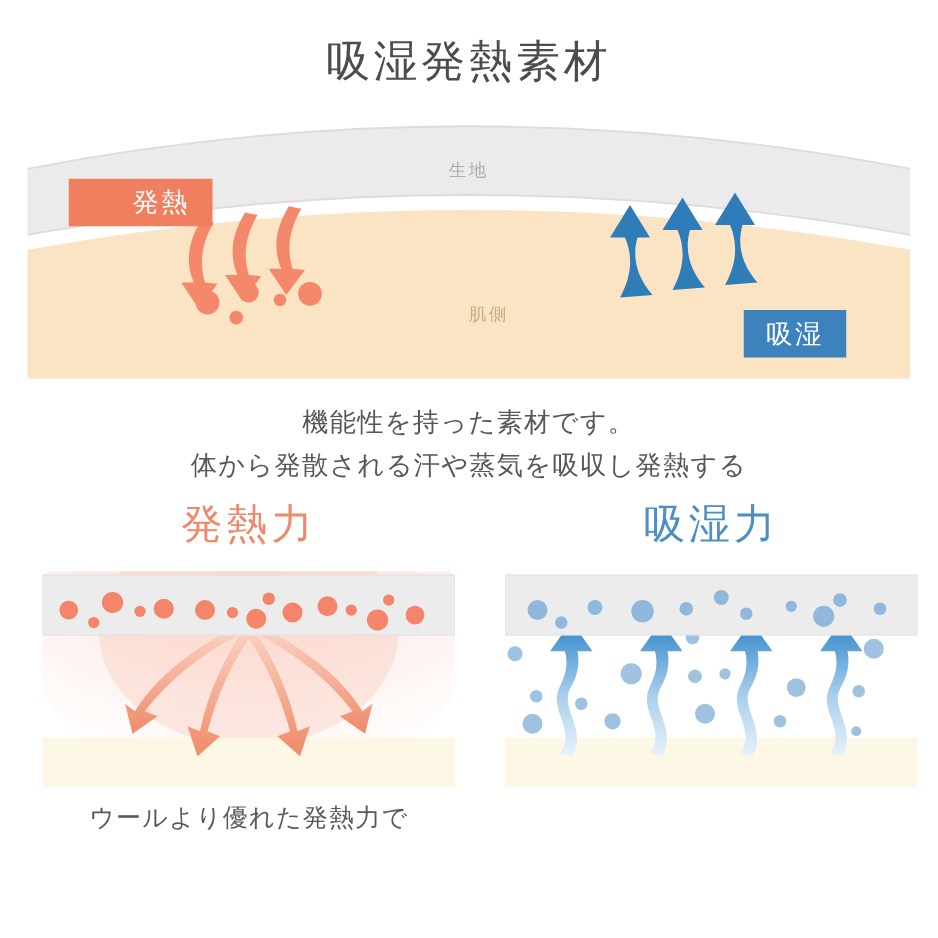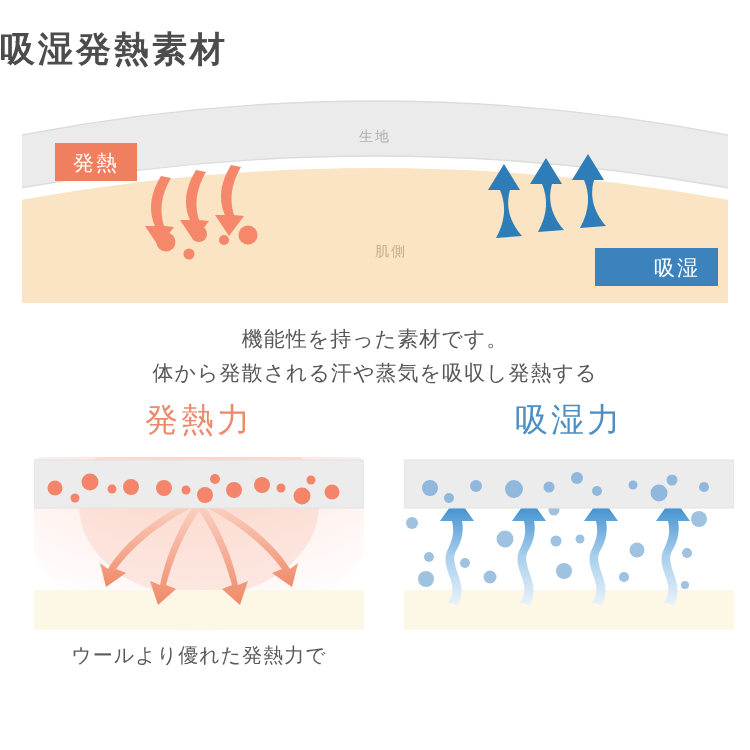--- a/index.html
+++ b/index.html
@@ -16,25 +16,25 @@
     color: #4a4a4a;
     -webkit-font-smoothing: antialiased;
   }
 
   
   .page-title {
     position: absolute;
     top: 26px;
     left: 0;
     width: 750px;
-    text-align: left;
+    text-align: center;
     font-size: 35px;
     letter-spacing: 3px;
     color: #4c4c4c;
-    font-weight: 700;
+    font-weight: 400;
   }
 
   
   .hero {
     position: absolute;
     top: 88px;
     left: 0;
     width: 750px;
     height: 215px;
   }
@@ -49,28 +49,28 @@
     font-size: 21px;
     letter-spacing: 2px;
     line-height: 1;
   }
   .badge-heat {
     left: 55px;
     top: 143px;
     width: 82px;
     height: 38px;
     background: #f07f5f;
+    padding-left: 33px;
   }
   .badge-moist {
     left: 595px;
     top: 248px;
     width: 82px;
     height: 38px;
     background: #3c82bd;
-    padding-left: 41px;
   }
 
   .layer-label {
     position: absolute;
     font-size: 14px;
     letter-spacing: 2px;
   }
   .label-fabric {
     left: 0; width: 750px; text-align: center;
     top: 128px;

